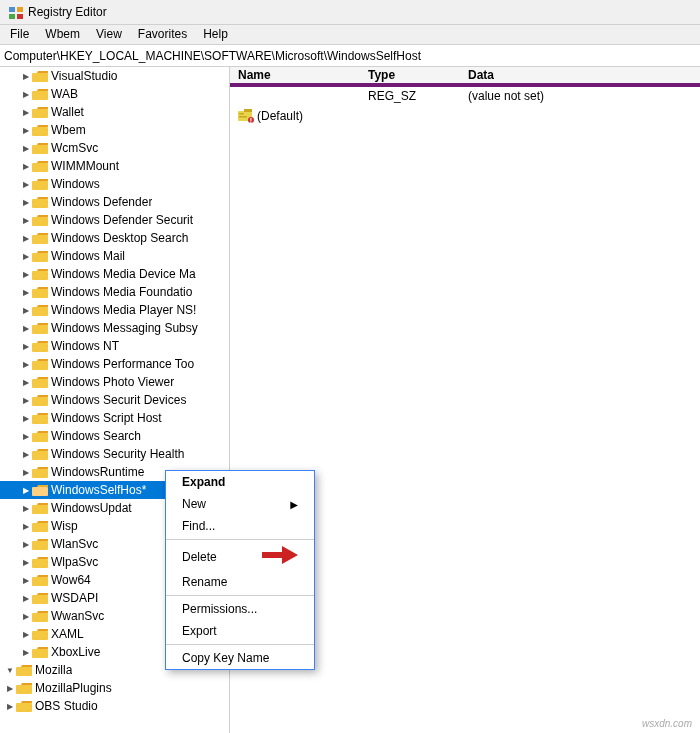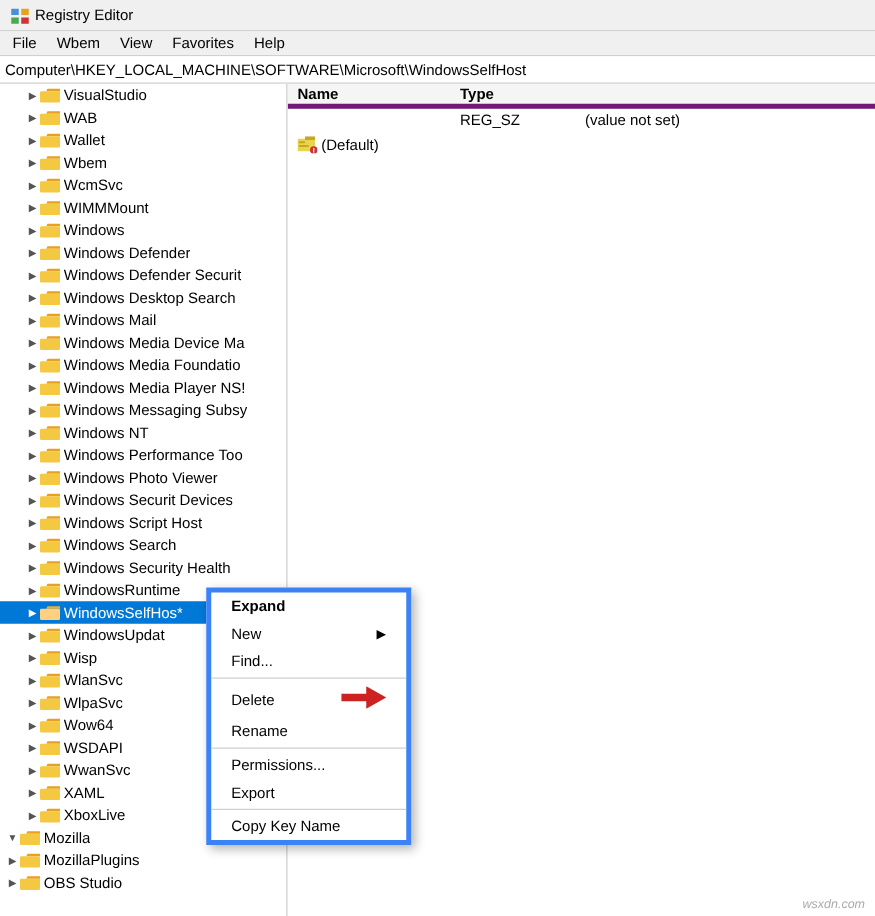--- a/index.html
+++ b/index.html
@@ -141,23 +141,23 @@
       align-items: center;
       gap: 3px;
       margin-top: 40px;
     }
 
     
     .context-menu {
       position: absolute;
       top: 470px;
       left: 165px;
-      width: 164px;
+      width: 150px;
       background: white;
-      border: 4px solid #3b82f6;
+      border: 1px solid #3b82f6;
       box-shadow: 3px 3px 8px rgba(0,0,0,0.3);
       z-index: 100;
       font-size: 12px;
     }
     .context-menu-item {
       padding: 4px 16px;
       cursor: pointer;
       display: flex;
       align-items: center;
       justify-content: space-between;
@@ -503,20 +503,21 @@
     <rect x="0" y="4" width="16" height="9" rx="1" fill="#f5c842"></rect>
   </svg>
         <span class="label">OBS Studio</span>
       </div>
     </div>
 
   <div class="right-panel">
     <div class="right-panel-header">
       <div class="right-col col-name">Name</div>
       <div class="right-col col-type">Type</div>
+      <div class="right-col col-data">Data</div>
     </div>
     <div class="right-row">
       <div class="right-col col-name">
         <svg width="16" height="14" viewBox="0 0 16 14">
           <rect x="0" y="2" width="14" height="10" fill="#e8d44d" rx="1"></rect>
           <polygon points="6,0 14,0 14,3 6,3" fill="#c8a820"></polygon>
           <rect x="1" y="4" width="5" height="1.5" fill="#c8a820" rx="0.5"></rect>
           <rect x="1" y="7" width="8" height="1.5" fill="#c8a820" rx="0.5"></rect>
           <circle cx="13" cy="11" r="3" fill="#cc3333"></circle>
           <text x="13" y="14" text-anchor="middle" font-size="7" fill="white" font-weight="bold">!</text>

